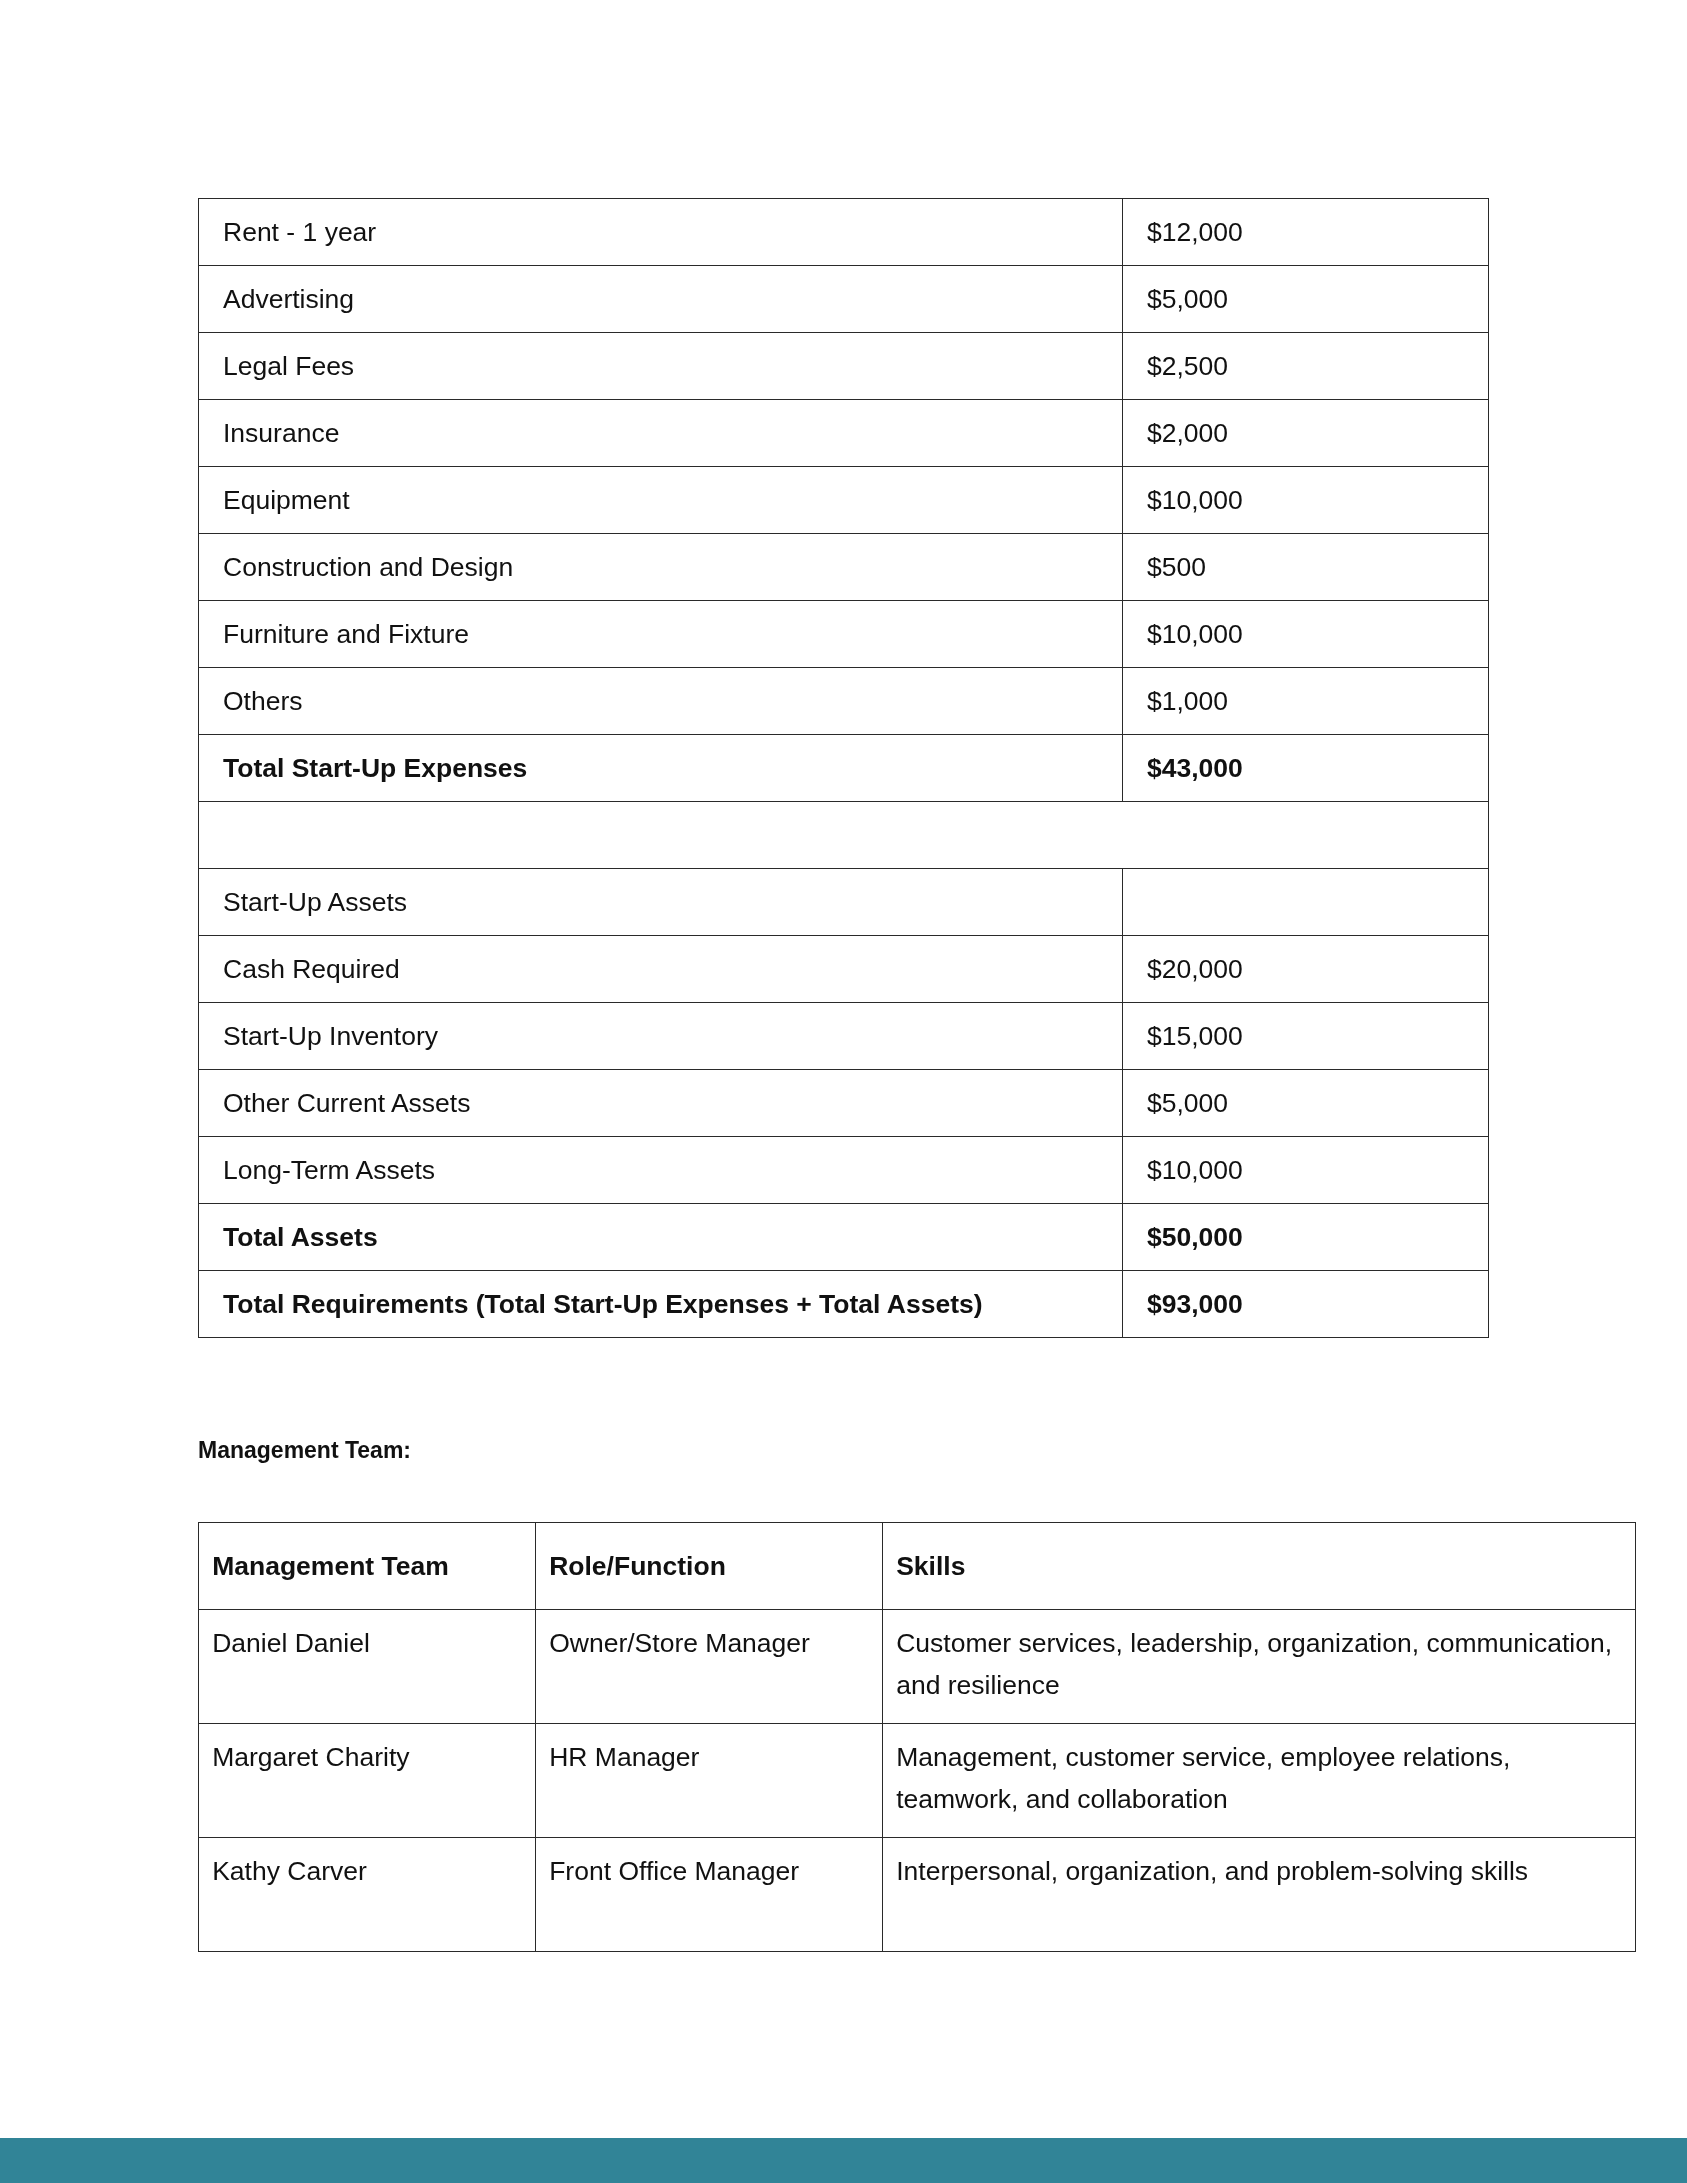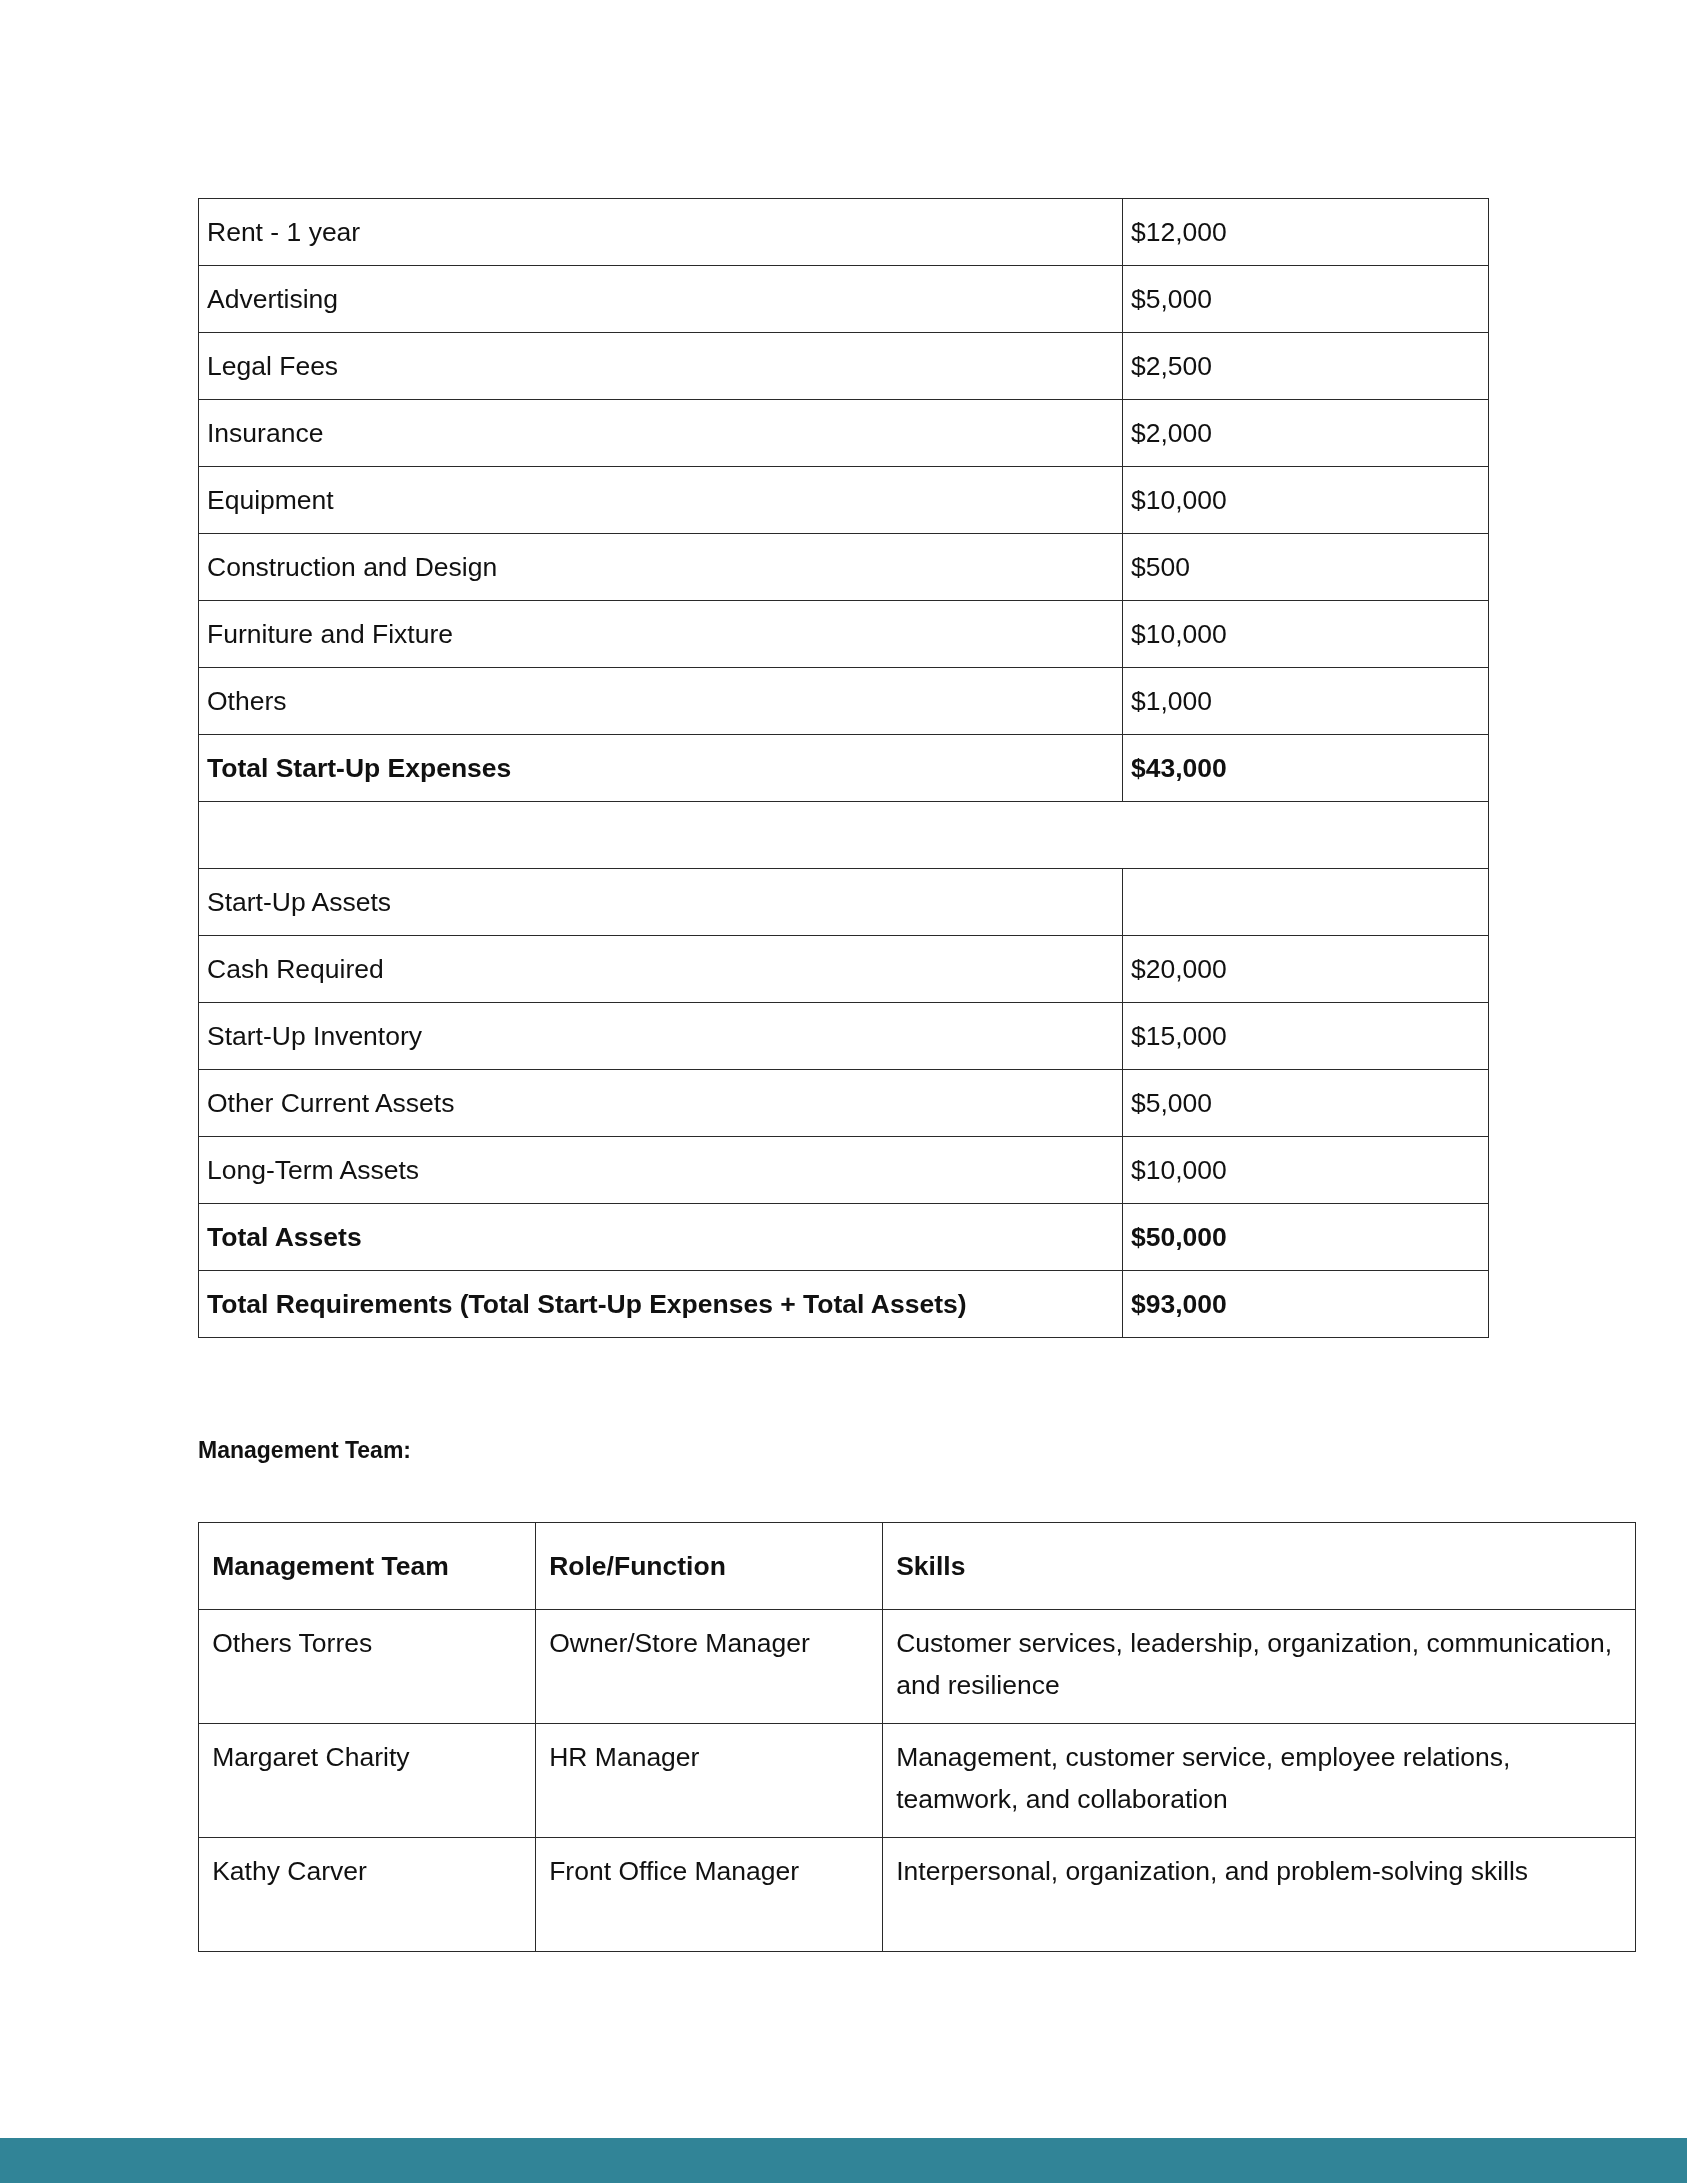--- a/index.html
+++ b/index.html
@@ -6,21 +6,21 @@
     body {
       width: 1687px; height: 2183px; position: relative; overflow: hidden;
       font-family: "Liberation Sans", sans-serif; color: #111111;
     }
     .fin-table {
       position: absolute; left: 198px; top: 198px; width: 1291px;
       border-collapse: collapse; table-layout: fixed;
     }
     .fin-table td {
       border: 1.7px solid #2a2a2a; height: 67px; box-sizing: border-box;
-      font-size: 26.5px; padding: 0 8px; vertical-align: middle;
+      font-size: 26.5px; padding: 0 24px; vertical-align: middle;
     }
     .fin-table td.label { width: 924px; }
     .fin-table td.amount { text-align: left; }
     .fin-table tr.bold td { font-weight: bold; }
     .section-heading {
       position: absolute; left: 198px; top: 1437px;
       font-size: 23px; font-weight: bold;
     }
     .mgmt-table {
       position: absolute; left: 198px; top: 1522px; width: 1438px;
@@ -125,21 +125,21 @@
   </colgroup>
   <thead>
     <tr>
       <th>Management Team</th>
       <th>Role/Function</th>
       <th>Skills</th>
     </tr>
   </thead>
   <tbody>
     <tr>
-      <td>Others Torres</td>
+      <td>Daniel Daniel</td>
       <td>Owner/Store Manager</td>
       <td>Customer services, leadership, organization, communication, and resilience</td>
     </tr>
     <tr>
       <td>Margaret Charity</td>
       <td>HR Manager</td>
       <td>Management, customer service, employee relations, teamwork, and collaboration</td>
     </tr>
     <tr>
       <td>Kathy Carver</td>

